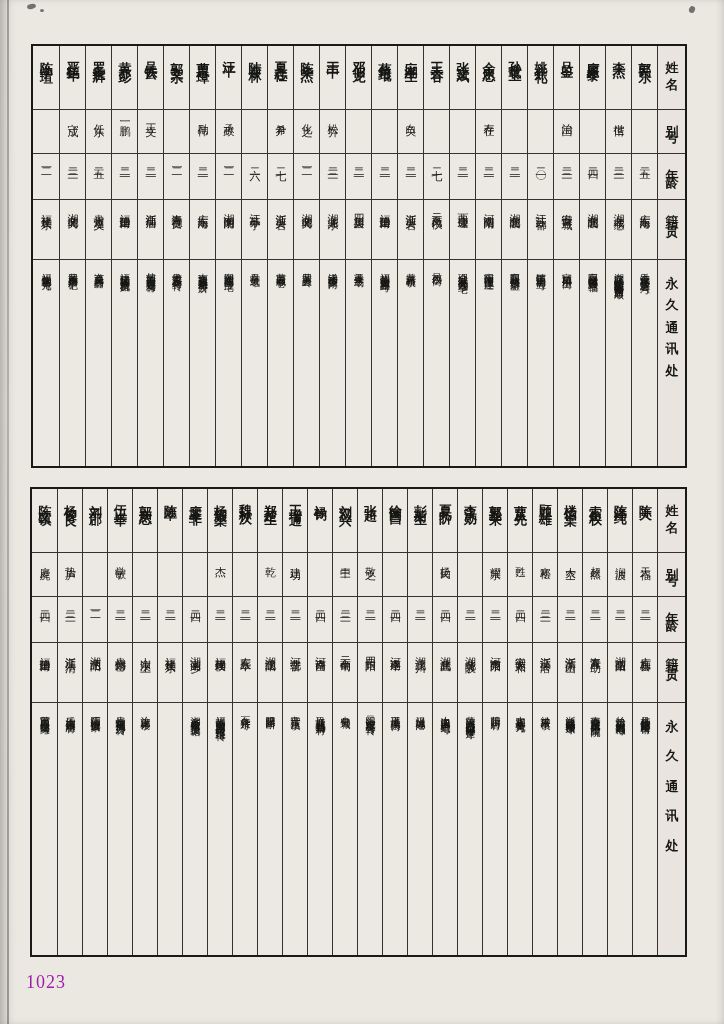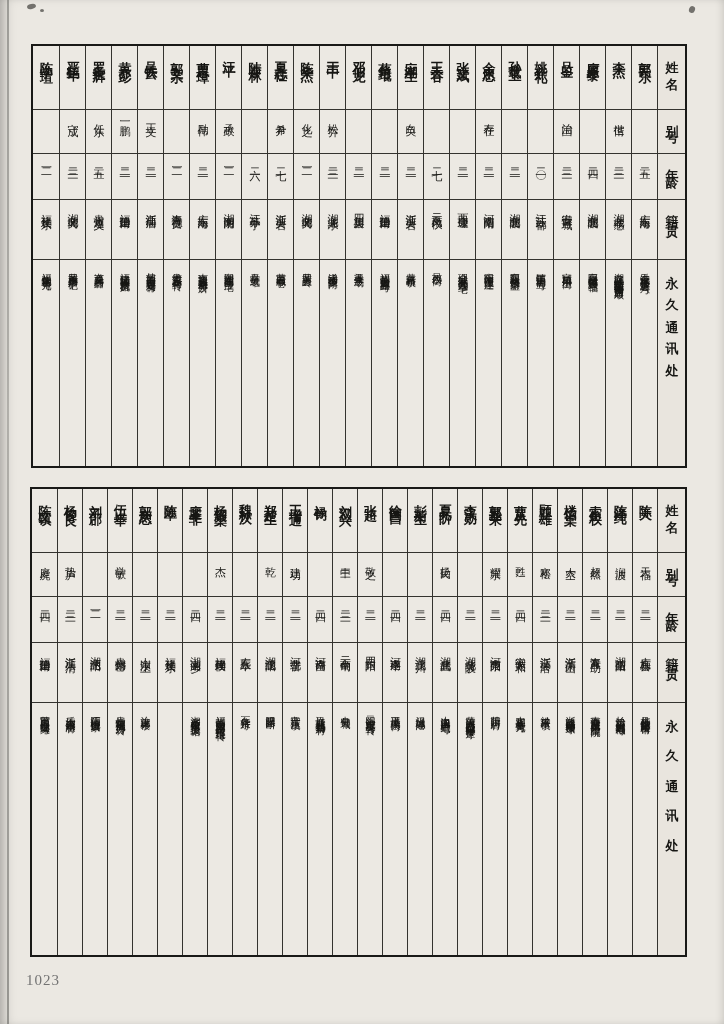--- a/index.html
+++ b/index.html
@@ -75,21 +75,21 @@
   .hl-name   { letter-spacing: 16px; }
   .hl-alias  { letter-spacing: 6px; }
   .hl-age    { letter-spacing: 6px; }
   .hl-native { letter-spacing: 10px; }
   .t1 .hl-addr { letter-spacing: 22px; }
   .t2 .hl-addr { letter-spacing: 30px; }
 
   .page-number {
     position: absolute; left: 26px; top: 972px;
     font-family: "Liberation Serif", "DejaVu Serif", serif;
-    font-size: 15px; color: #737373; letter-spacing: 1px;
+    font-size: 18px; color: #a21caf; letter-spacing: 1px;
   }
 </style>
 </head>
 <body>
 
 <div class="page">
 
   <div class="binding-shadow"></div>
   <div class="speck a"></div>
   <div class="speck b"></div>

